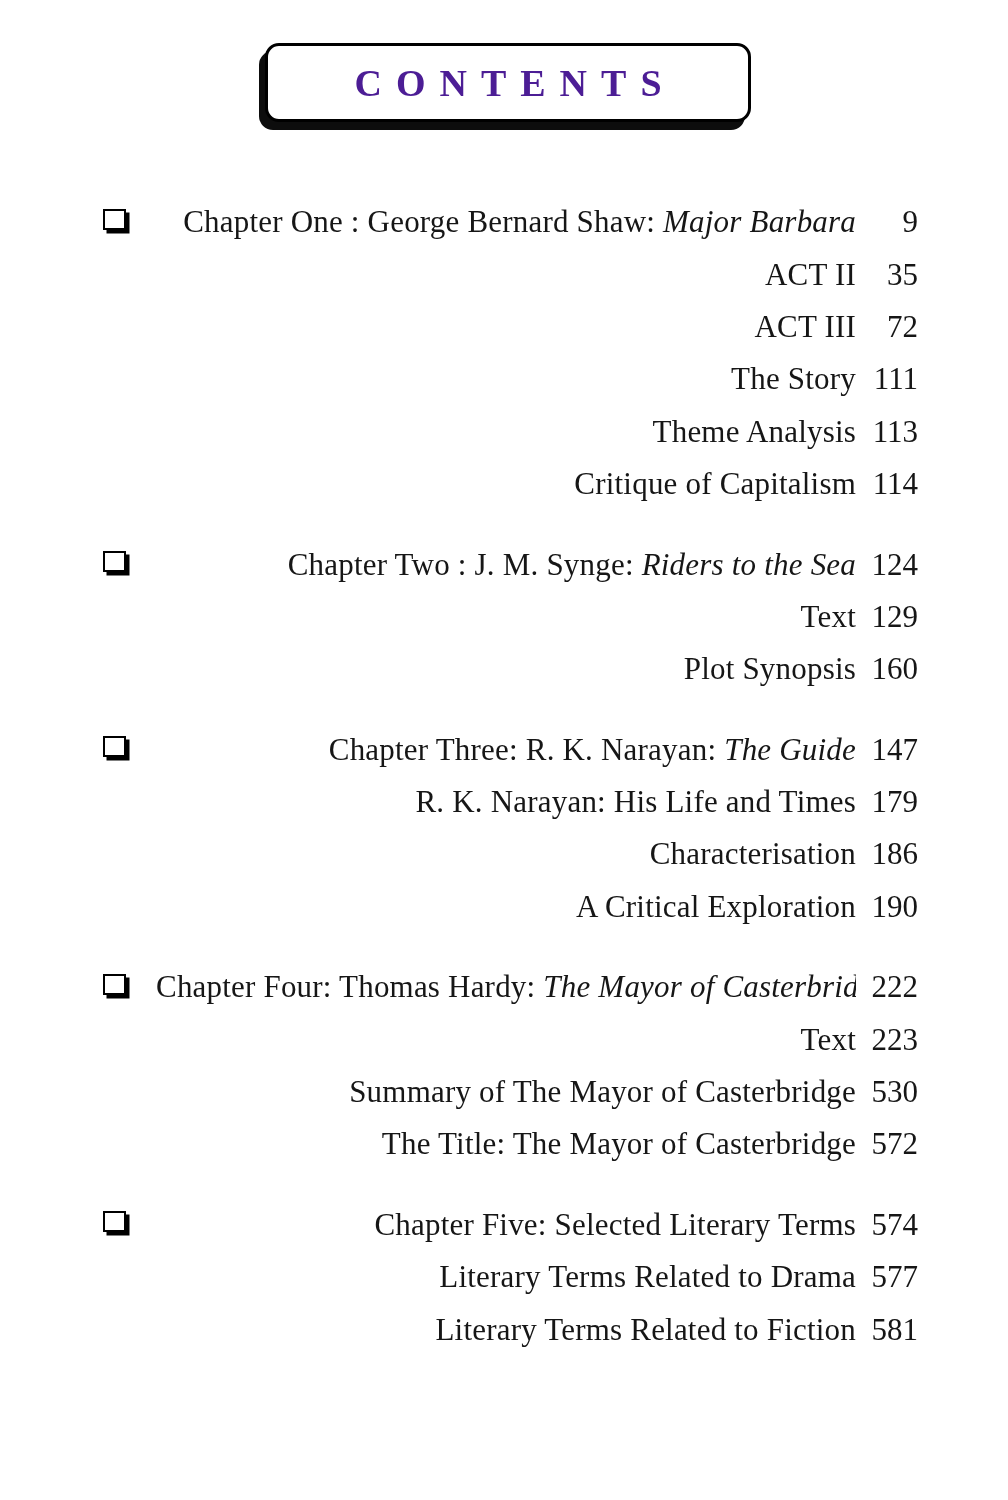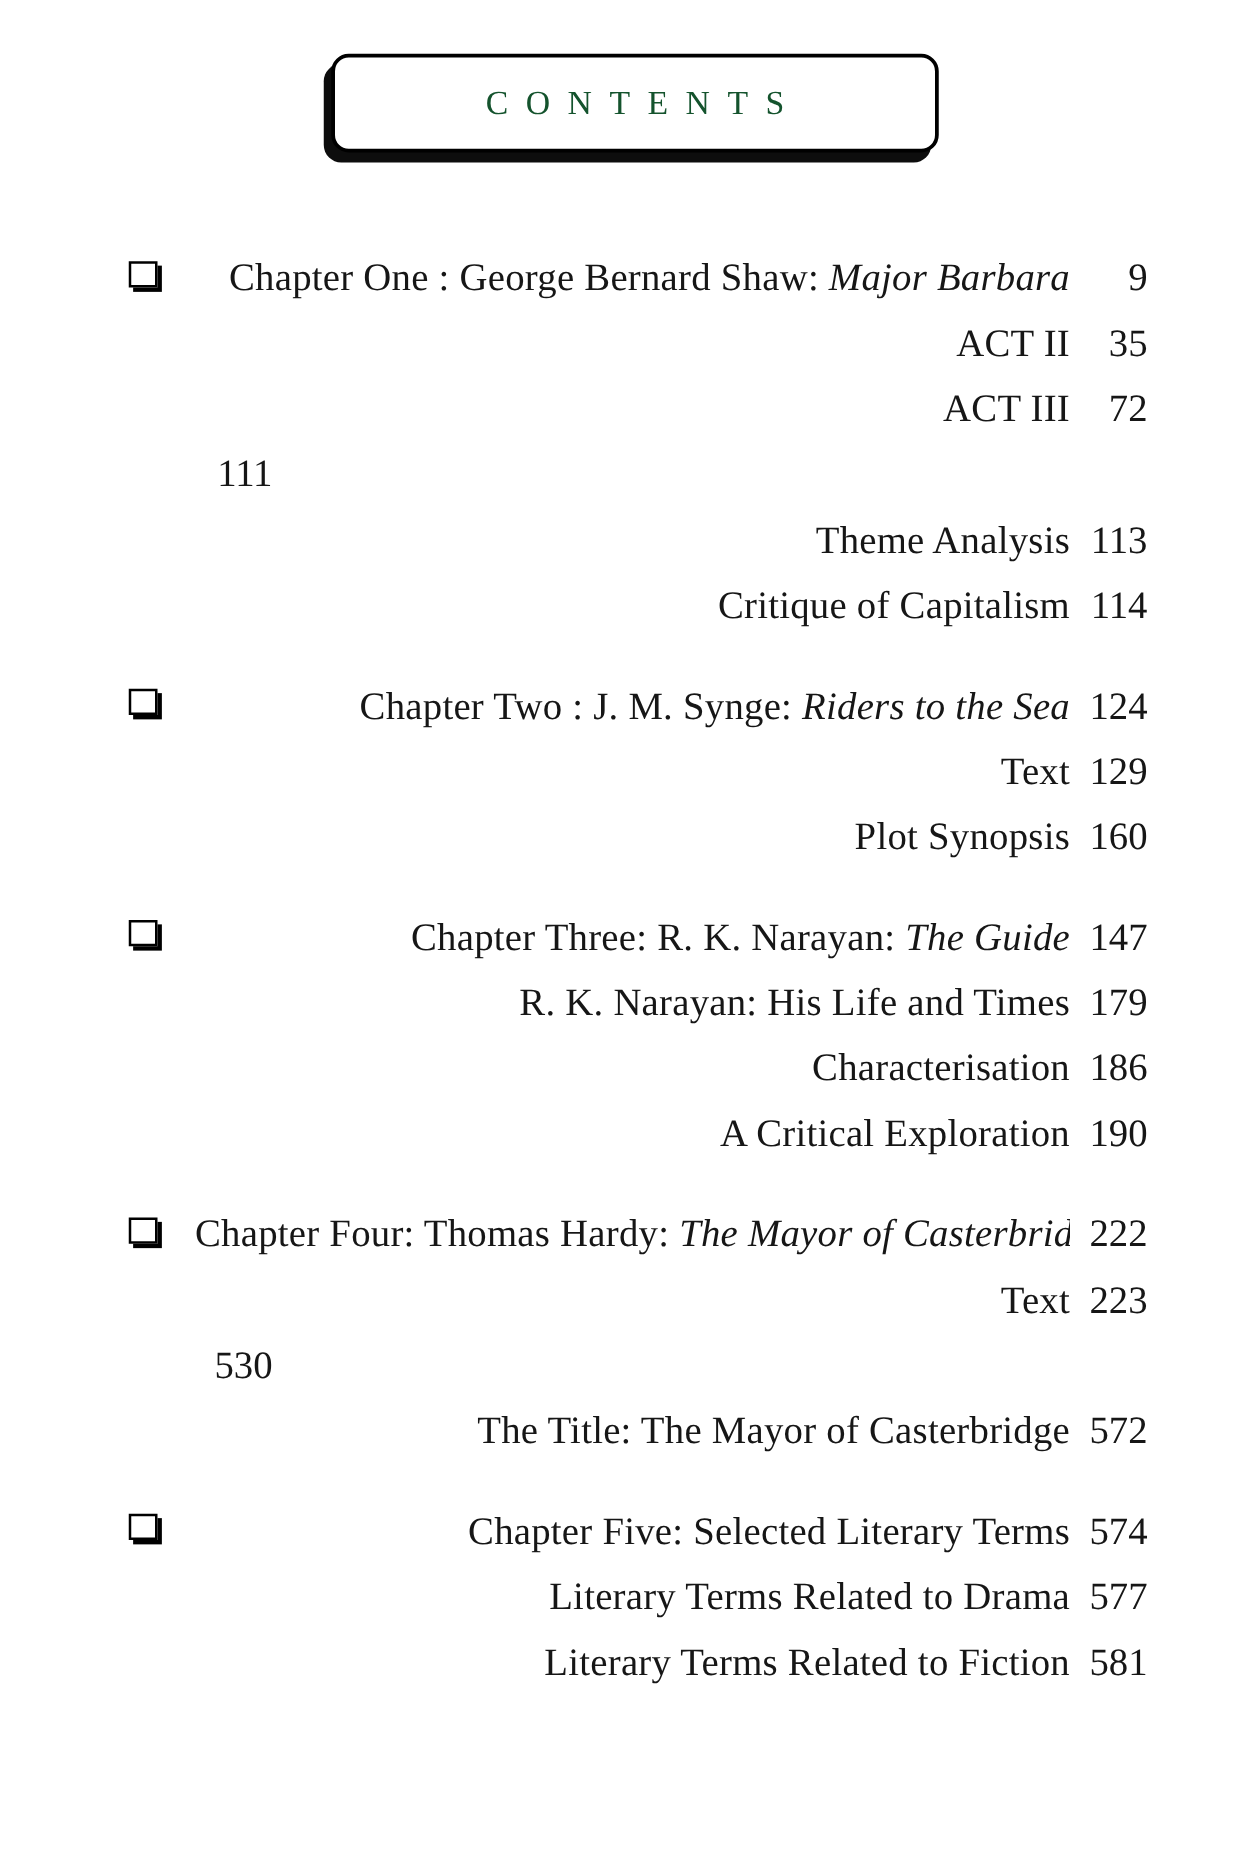--- a/index.html
+++ b/index.html
@@ -22,25 +22,25 @@
     background: #ffffff;
     border: 3px solid #000;
     border-radius: 14px;
     box-shadow: -6px 8px 0 #0d0d0d;
     display: flex;
     align-items: center;
     justify-content: center;
   }
   .title-text {
     margin: 0;
-    font-size: 27px;
-    font-weight: normal;
+    font-size: 38px;
+    font-weight: bold;
     letter-spacing: 14px;
     margin-right: -14px; 
-    color: #14532d;
+    color: #4c1d95;
   }
   .toc {
     margin: 74px 90px 0 95px;
   }
   .section + .section {
     margin-top: 28px;
   }
   .row {
     display: flex;
     align-items: center;
@@ -101,20 +101,21 @@
         <span class="label">ACT II</span>
         <span class="page">35</span>
       </div>
       <div class="row">
         <span class="bullet-cell"></span>
         <span class="label">ACT III</span>
         <span class="page">72</span>
       </div>
       <div class="row">
         <span class="bullet-cell"></span>
+        <span class="label">The Story</span>
         <span class="page">111</span>
       </div>
       <div class="row">
         <span class="bullet-cell"></span>
         <span class="label">Theme Analysis</span>
         <span class="page">113</span>
       </div>
       <div class="row">
         <span class="bullet-cell"></span>
         <span class="label">Critique of Capitalism</span>
@@ -175,20 +176,21 @@
         <span class="label"><span>Chapter Four: Thomas Hardy: </span><i>The Mayor of Casterbridge</i></span>
         <span class="page">222</span>
       </div>
       <div class="row">
         <span class="bullet-cell"></span>
         <span class="label">Text</span>
         <span class="page">223</span>
       </div>
       <div class="row">
         <span class="bullet-cell"></span>
+        <span class="label">Summary of  The Mayor of Casterbridge</span>
         <span class="page">530</span>
       </div>
       <div class="row">
         <span class="bullet-cell"></span>
         <span class="label">The Title: The Mayor of Casterbridge</span>
         <span class="page">572</span>
       </div>
     </div>
 
     <div class="section">

